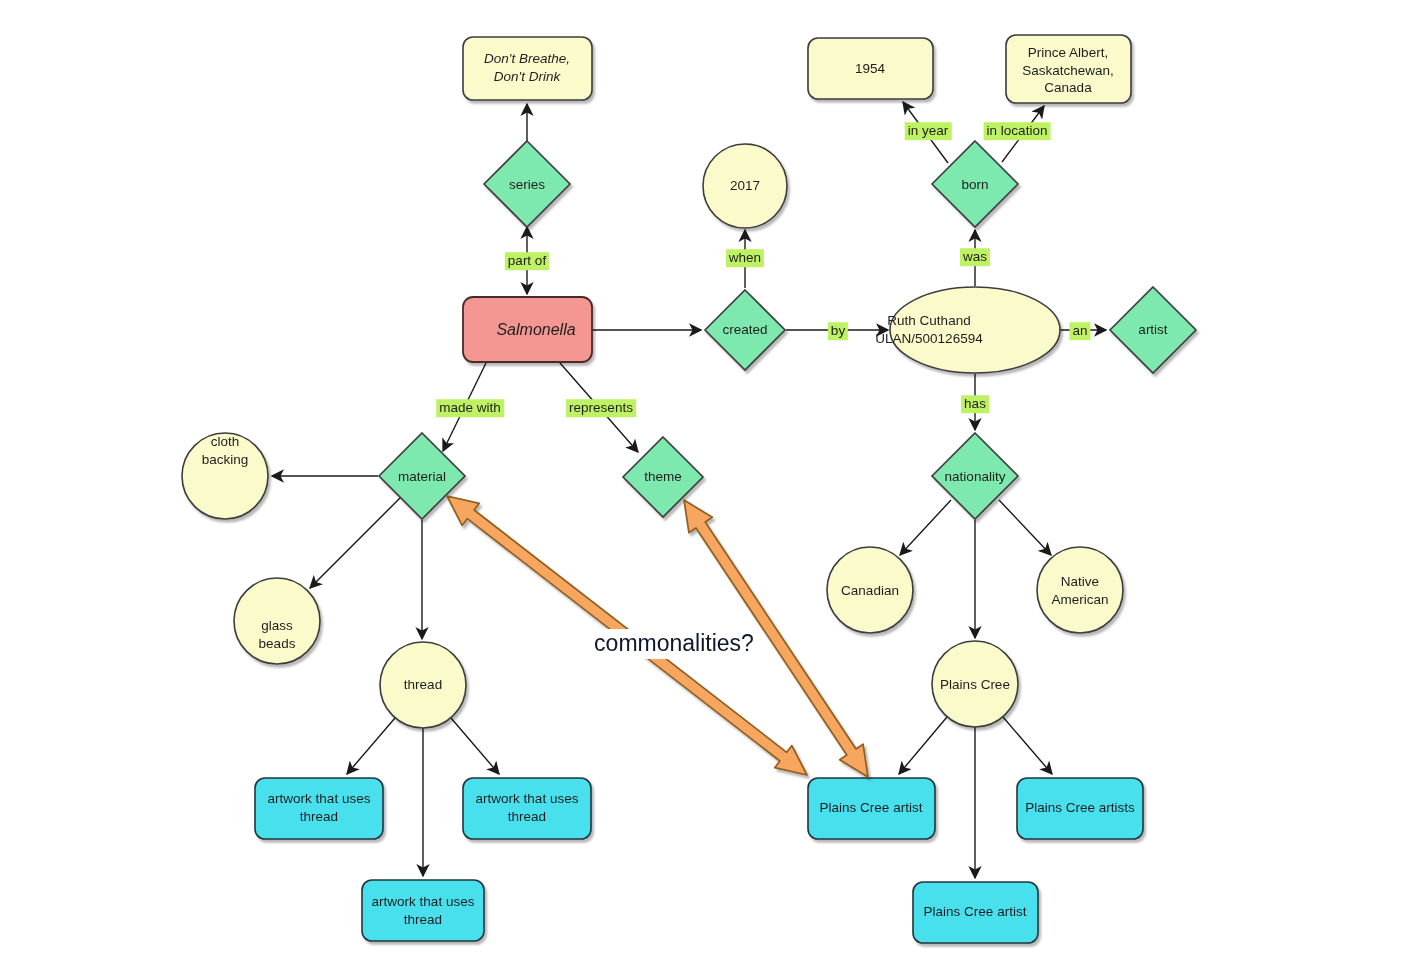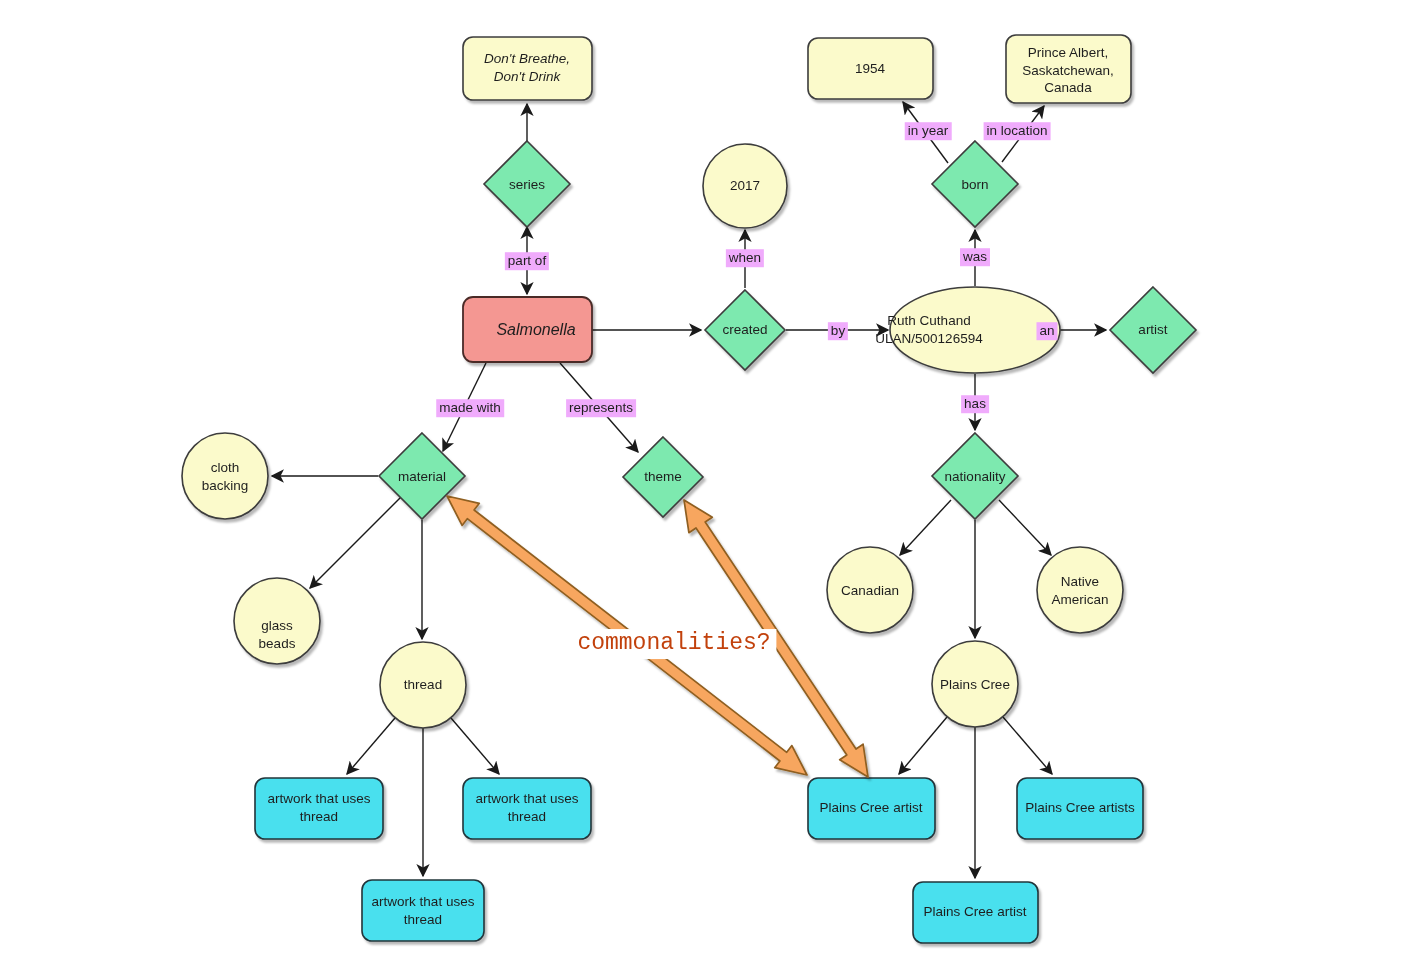--- a/index.html
+++ b/index.html
@@ -12,24 +12,24 @@
   .yellow{fill:#FBFACB;stroke:#3c3c3c;stroke-width:1.6;}
   .green{fill:#7DE9AF;stroke:#3c3c3c;stroke-width:1.6;}
   .pink{fill:#F49792;stroke:#4a2b28;stroke-width:1.8;}
   .cyan{fill:#48E0EE;stroke:#22343a;stroke-width:1.6;}
   .orange-arrow{fill:#F7A65E;stroke:#8F5F20;stroke-width:1.7;stroke-linejoin:round;}
   .labels span{
     position:absolute;transform:translate(-50%,-50%);
     white-space:pre-line;text-align:center;color:#1e1e1e;
     font-size:13.5px;line-height:1.3;
   }
-  .labels .elabel{background:#f0abfc;padding:0 3px;white-space:nowrap;}
+  .labels .elabel{background:#bef264;padding:0 3px;white-space:nowrap;}
   .labels .italic{font-style:italic;}
   .labels .big{font-size:16px;margin-left:9px;}
-  .labels .annotation{font-size:23px;background:#ffffff;padding:0 6px;white-space:nowrap;color:#c2410c;font-family:Liberation Mono, monospace;}
+  .labels .annotation{font-size:23px;background:#ffffff;padding:0 6px;white-space:nowrap;color:#0f172a;}
 </style>
 </head>
 <body>
 
 <div id="canvas">
   <svg width="1428" height="978" viewBox="0 0 1428 978">
     <defs>
       <marker id="ah" viewBox="0 0 10 10" refX="9" refY="5" markerWidth="9.5" markerHeight="9.5" orient="auto-start-reverse">
         <path d="M0,0 L10,5 L0,10 L2.6,5 z" fill="#1a1a1a"></path>
       </marker>
@@ -111,21 +111,21 @@
 ULAN/500126594</span>
     <span style="left:1153px;top:330px">artist</span>
     <span style="left:870px;top:69px">1954</span>
     <span style="left:1068px;top:70px">Prince Albert,
 Saskatchewan,
 Canada</span>
     <span style="left:975px;top:185px">born</span>
     <span style="left:422px;top:477px">material</span>
     <span style="left:663px;top:477px">theme</span>
     <span style="left:975px;top:477px">nationality</span>
-    <span style="left:225px;top:477px">cloth
+    <span style="left:225px;top:451px">cloth
 backing</span>
     <span style="left:277px;top:635px">glass
 beads</span>
     <span style="left:423px;top:685px">thread</span>
     <span style="left:870px;top:591px">Canadian</span>
     <span style="left:1080px;top:591px">Native
 American</span>
     <span style="left:975px;top:685px">Plains Cree</span>
     <span style="left:319px;top:808px">artwork that uses
 thread</span>
@@ -133,21 +133,21 @@
 thread</span>
     <span style="left:423px;top:911px">artwork that uses
 thread</span>
     <span style="left:871px;top:808px">Plains Cree artist</span>
     <span style="left:1080px;top:808px">Plains Cree artists</span>
     <span style="left:975px;top:912px">Plains Cree artist</span>
 
     <span class="elabel" style="left:527px;top:261px">part of</span>
     <span class="elabel" style="left:745px;top:258px">when</span>
     <span class="elabel" style="left:838px;top:331px">by</span>
-    <span class="elabel" style="left:1047px;top:331px">an</span>
+    <span class="elabel" style="left:1080px;top:331px">an</span>
     <span class="elabel" style="left:975px;top:257px">was</span>
     <span class="elabel" style="left:928px;top:131px">in year</span>
     <span class="elabel" style="left:1017px;top:131px">in location</span>
     <span class="elabel" style="left:470px;top:408px">made with</span>
     <span class="elabel" style="left:601px;top:408px">represents</span>
     <span class="elabel" style="left:975px;top:404px">has</span>
 
     <span class="annotation" style="left:674px;top:644px">commonalities?</span>
   </div>
 </div>

